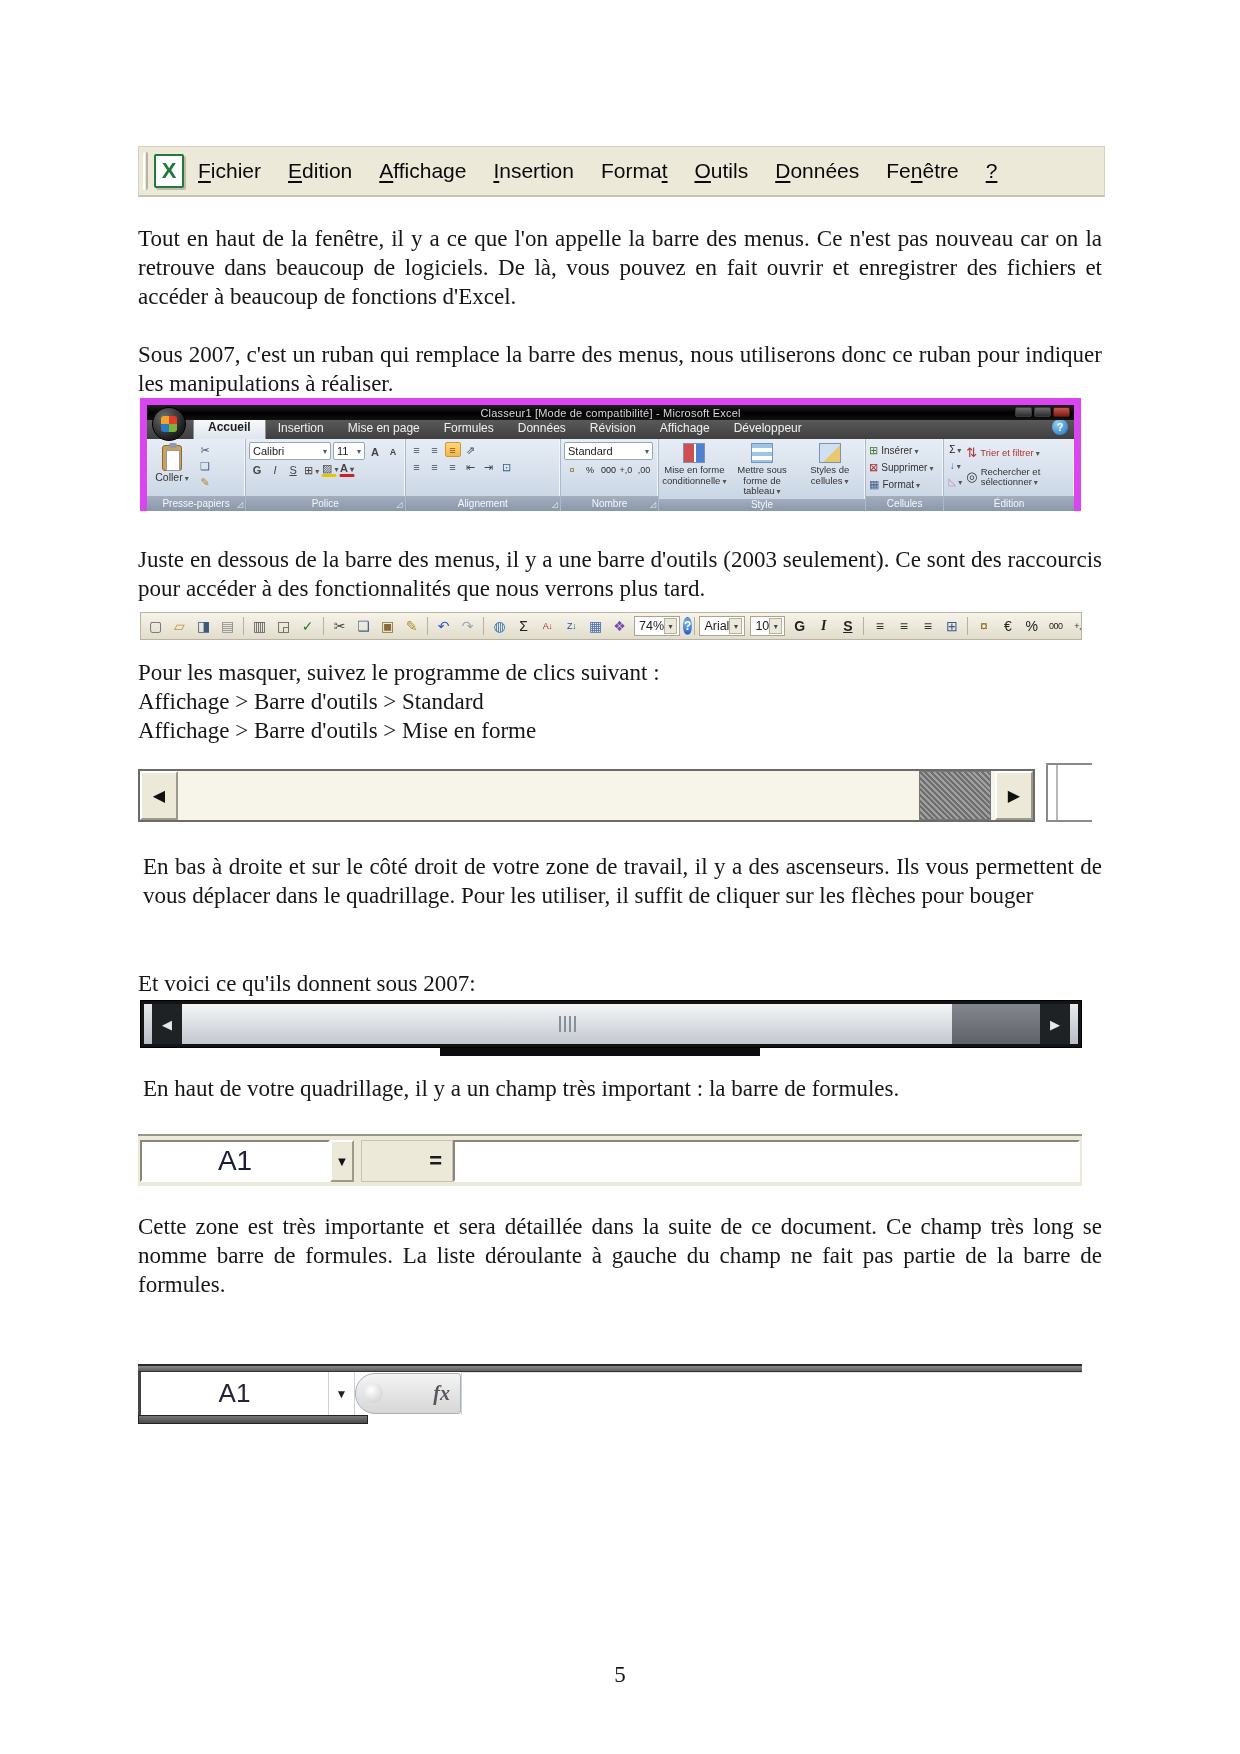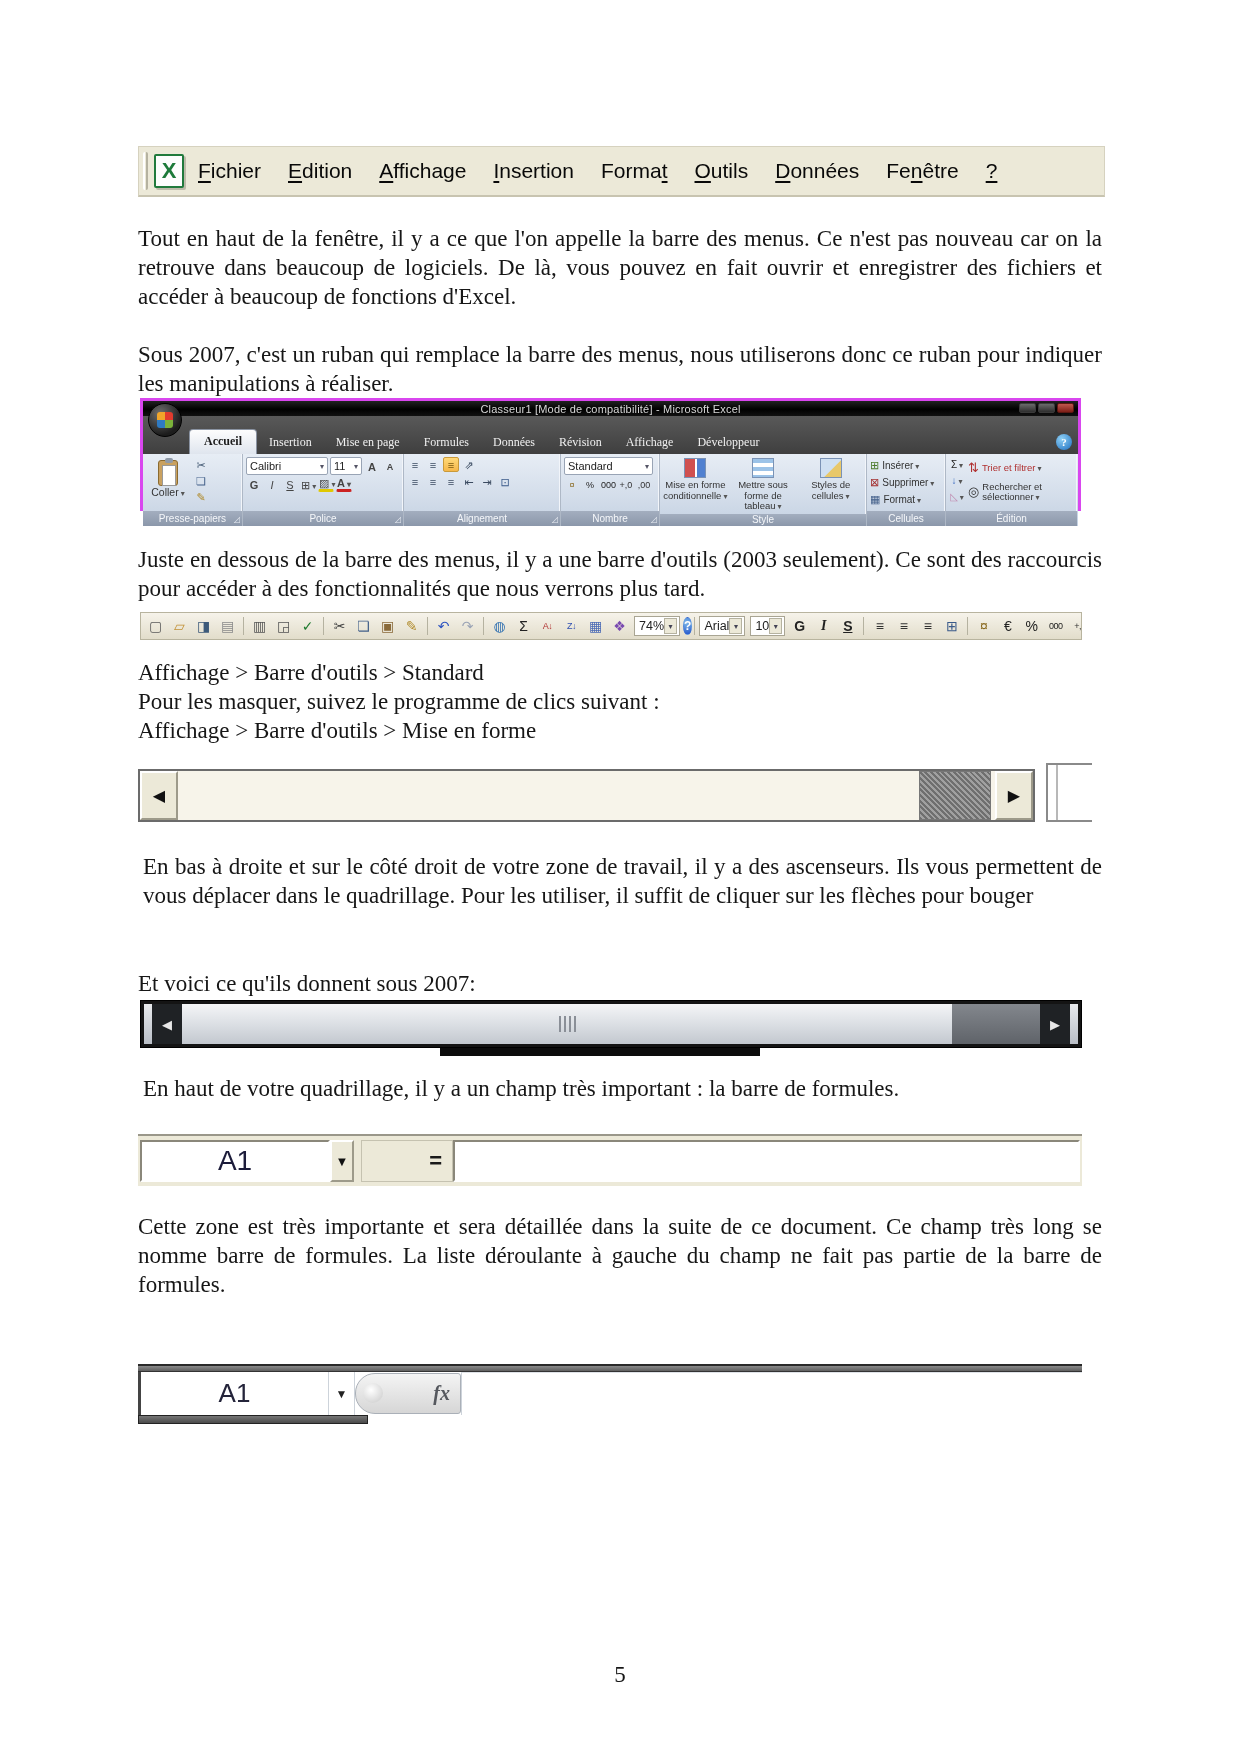--- a/index.html
+++ b/index.html
@@ -35,38 +35,38 @@
     border: 2px solid #217a3c; border-radius: 2px; margin-right: 14px;
     display: flex; align-items: center; justify-content: center;
     font-family: "Liberation Sans", sans-serif; font-weight: bold; font-size: 22px;
     color: #1d7a3a; box-shadow: 2px 2px 0 #bebbaa; }
   .menu-items { display: flex; align-items: center; gap: 27px; }
   .menu-item { cursor: default; white-space: nowrap; }
   .mn { text-decoration: underline; text-underline-offset: 3px; }
 
   
   .ribbon { position: absolute; left: 140px; top: 398px; width: 941px; height: 113px;
-    font-family: "Liberation Sans", sans-serif; border: 3px solid #d946ef;
+    font-family: "Liberation Sans", sans-serif; border: 7px solid #d946ef;
     background: #cfd9e6; }
   .rb-title { position: relative; height: 15px;
     background: linear-gradient(#222 0%, #000 55%, #111 100%);
     display: flex; align-items: center; justify-content: center; }
   .rb-title-text { color: #d8d8d8; font-size: 11px; letter-spacing: .2px; }
   .winbtns { position: absolute; right: 4px; top: 2px; display: flex; gap: 2px; }
   .wb { width: 17px; height: 10px; border-radius: 2px; border: 1px solid #3a3a3a;
     background: linear-gradient(#6a6a6a,#2e2e2e); }
   .wb.close { background: linear-gradient(#c2574e,#7e1f17); border-color: #5c1712; }
   .office-btn { position: absolute; left: 5px; top: 2px; width: 34px; height: 34px;
     border-radius: 50%; z-index: 5;
     background: radial-gradient(circle at 35% 30%, #6f6f6f, #1c1c1c 70%);
     border: 1px solid #000; display: flex; align-items: center; justify-content: center; }
   .ob-core { width: 16px; height: 16px; border-radius: 3px;
     background: conic-gradient(#e23b2e 0 25%, #7bb23a 0 50%, #2e7ac2 0 75%, #f0a52a 0); }
-  .rb-tabs { height: 38px; background: linear-gradient(#595959,#3f3f3f);
-    display: flex; align-items: flex-end; padding-left: 46px; font-family: Liberation Serif, serif; }
+  .rb-tabs { height: 19px; background: linear-gradient(#595959,#3f3f3f);
+    display: flex; align-items: flex-end; padding-left: 46px; }
   .rb-tablist { display: flex; align-items: flex-end; }
   .rb-tab { color: #f0f0f0; font-size: 12px; padding: 4px 12px 4px; white-space: nowrap; }
   .rb-tab.active { background: linear-gradient(#fdfdfd,#dfe5ee);
     color: #1c1c1c; border-radius: 4px 4px 0 0; border: 1px solid #8a93a2; border-bottom: none;
     padding: 4px 14px 5px; font-weight: bold; }
   .rb-tabspacer { flex: 1; }
   .help-circle { width: 16px; height: 16px; border-radius: 50%; margin: 0 6px 4px 0;
     background: radial-gradient(circle at 35% 30%, #8fd0f5, #1d6fc0);
     color: #fff; font-size: 11px; font-weight: bold; text-align: center; line-height: 16px; }
   .rb-body { display: flex; height: 72px;
@@ -579,22 +579,22 @@
         <span class="tbi small" style="color: rgb(34, 34, 34);">
           <span class="g">000</span>
         </span>
         <span class="tbi small" style="color: rgb(51, 51, 51);">
           <span class="g">+,0</span>
         </span>
     </div>
   </div>
 
   <div class="blk para left" style="top:658px">
+    <div>Pour les masquer, suivez le programme de clics suivant :</div>
     <div>Affichage &gt; Barre d'outils &gt; Standard</div>
-    <div>Pour les masquer, suivez le programme de clics suivant :</div>
     <div>Affichage &gt; Barre d'outils &gt; Mise en forme</div>
   </div>
 
   <div class="sb2003">
     <div class="sb2003-main">
       <span class="sb-btn">◀</span>
       <span class="track">
         <span class="thumb"></span>
       </span>
       <span class="sb-btn">▶</span>

